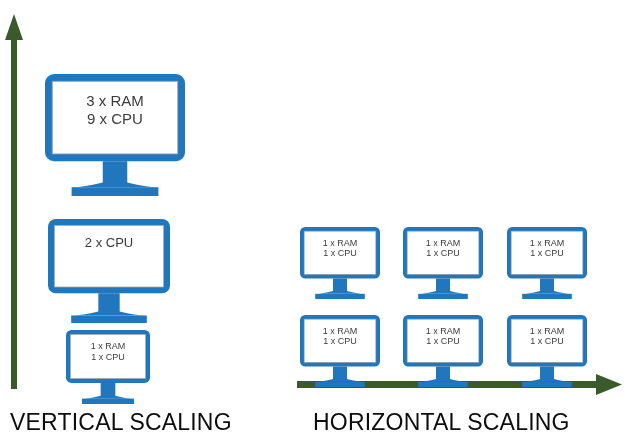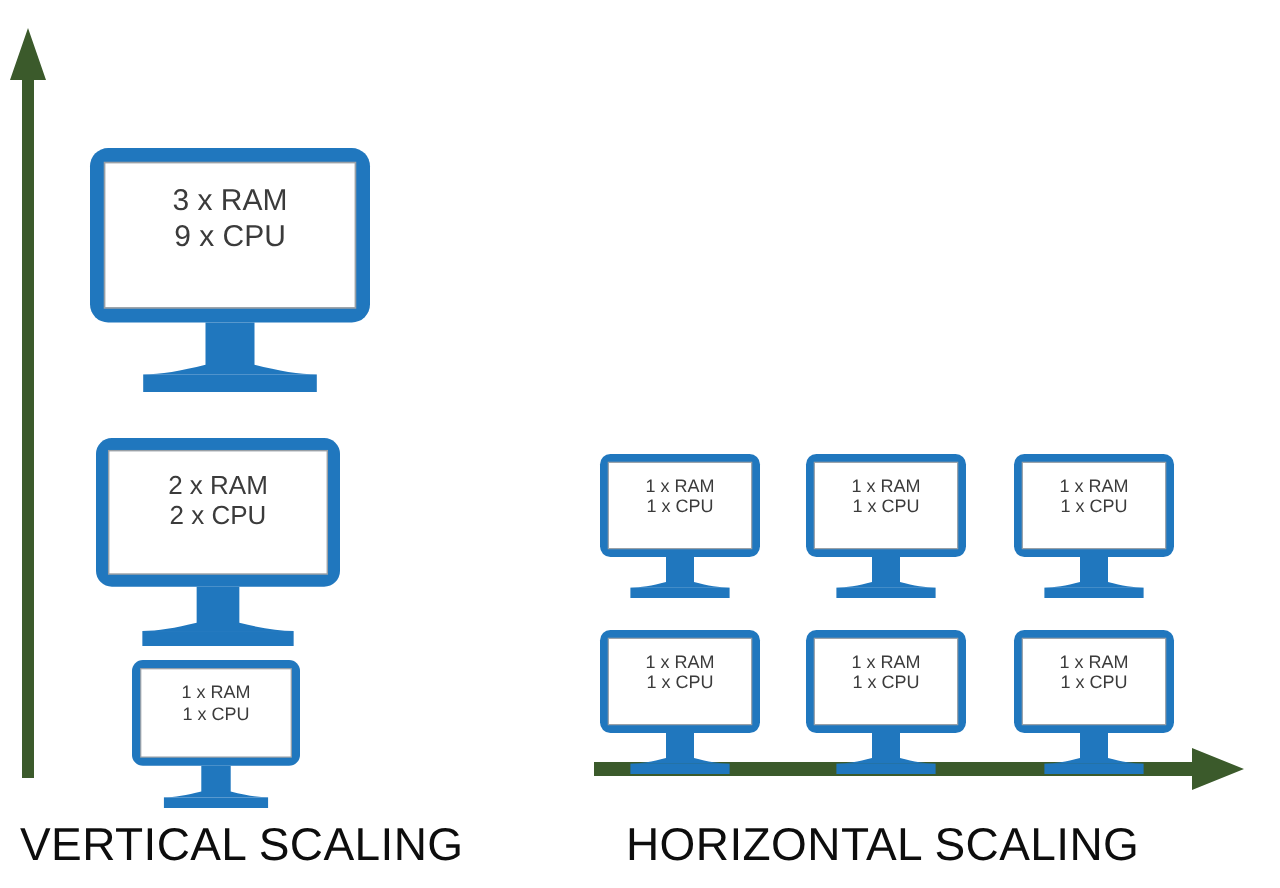--- a/index.html
+++ b/index.html
@@ -80,21 +80,20 @@
         </div>
       </div>
       <div class="monitor" style="left: 48px; top: 203px; width: 122px; height: 104px;">
         <svg width="122" height="104" viewBox="0 0 122 104">
           <path d="M 50.325 74.36 L 71.675 74.36 L 71.675 92.3936 C 82.2646 95.0144 91.256 96.512 98.82 96.512 L 23.18 96.512 C 30.744 96.512 39.7354 95.0144 50.325 92.3936 Z" fill="#2077BE"></path>
           <rect x="23.18" y="96.512" width="75.64" height="7.4879999999999995" fill="#2077BE"></rect>
           <rect x="0" y="0" width="122" height="74.36" rx="7.930000000000001" ry="7.930000000000001" fill="#2077BE"></rect>
           <rect x="6.343999999999999" y="6.343999999999999" width="109.312" height="61.672" fill="#FFFFFF" stroke="#9AA0A6" stroke-width="0.732"></rect>
         </svg>
         <div class="screen-text" style="font-size: 13px; top: 15.6156px;">
-          <div>2 x RAM</div>
           <div>2 x CPU</div>
         </div>
       </div>
       <div class="monitor" style="left: 66px; top: 314px; width: 84px; height: 74px;">
         <svg width="84" height="74" viewBox="0 0 84 74">
           <path d="M 34.65 52.91 L 49.35 52.91 L 49.35 65.74159999999999 C 56.641200000000005 67.6064 62.831999999999994 68.672 68.03999999999999 68.672 L 15.96 68.672 C 21.168 68.672 27.3588 67.6064 34.65 65.74159999999999 Z" fill="#2077BE"></path>
           <rect x="15.96" y="68.672" width="52.08" height="5.327999999999999" fill="#2077BE"></rect>
           <rect x="0" y="0" width="84" height="52.91" rx="5.46" ry="5.46" fill="#2077BE"></rect>
           <rect x="4.367999999999999" y="4.367999999999999" width="75.264" height="44.174" fill="#FFFFFF" stroke="#9AA0A6" stroke-width="0.6"></rect>
         </svg>

